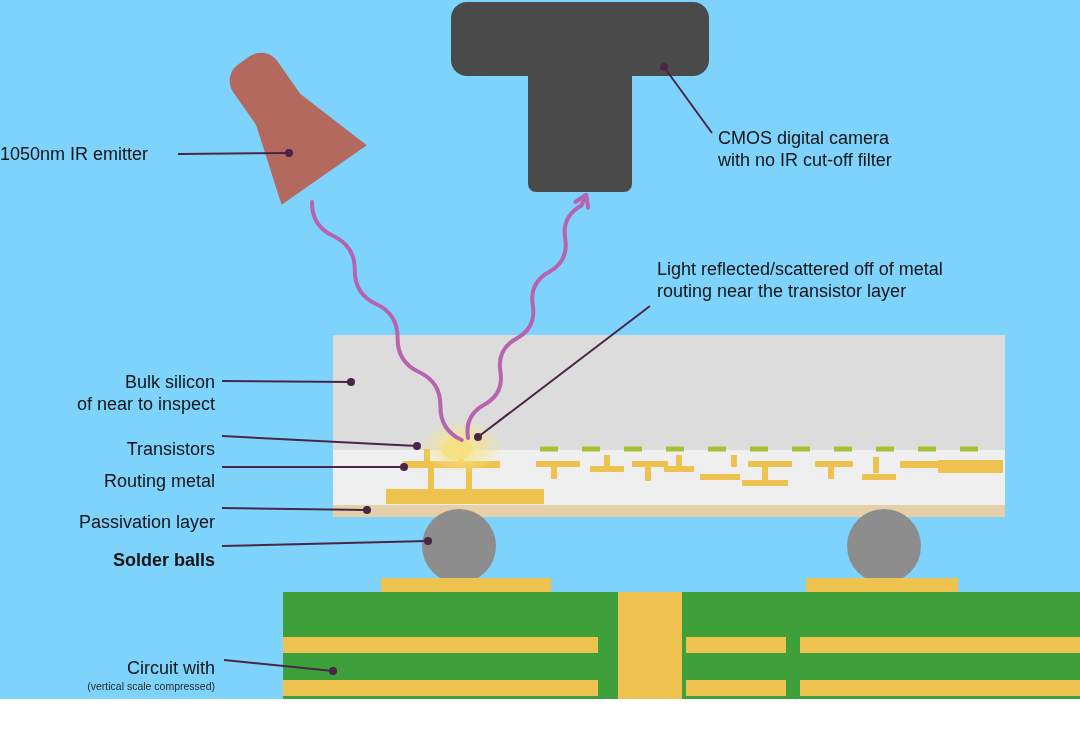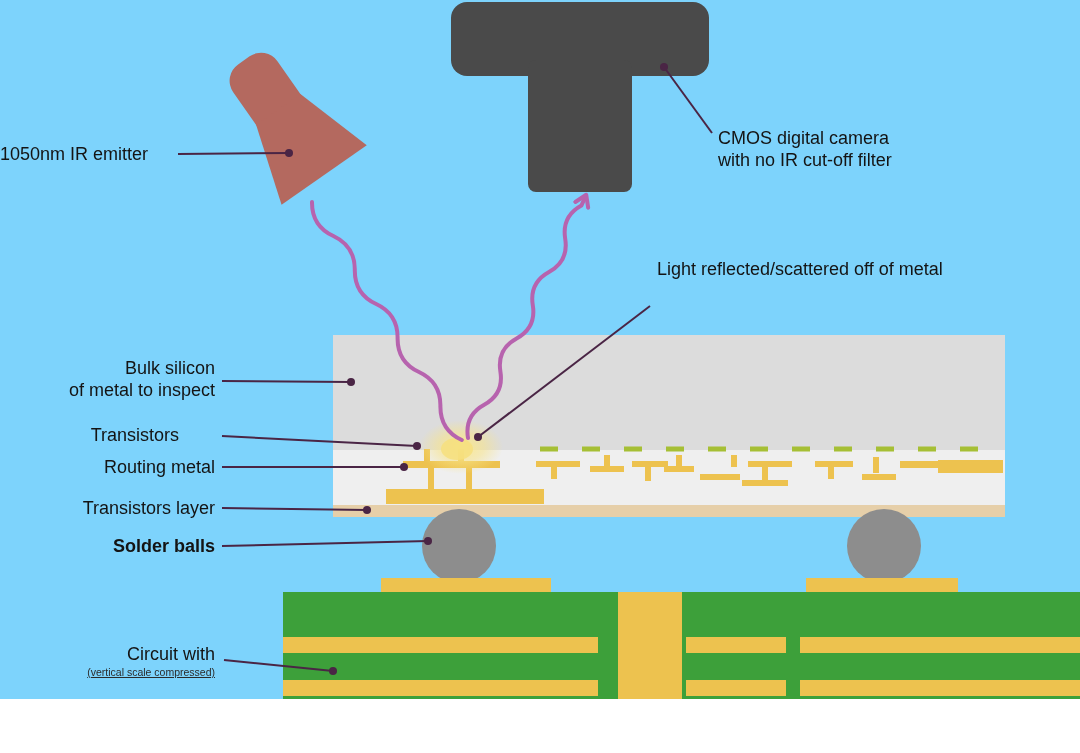--- a/index.html
+++ b/index.html
@@ -6,22 +6,22 @@
   .stage{
     position:relative;width:1080px;height:699px;background:#7dd3fc;
     font-family:"Liberation Sans",sans-serif;overflow:hidden;
   }
   .stage svg{position:absolute;left:0;top:0;}
   .lbl{
     position:absolute;color:#141414;font-size:18px;line-height:22px;
     white-space:nowrap;
   }
   .lbl span{display:block;}
-  .r{text-align:right;}
-  .note{display:block;font-size:10.5px;line-height:14px;color:#2b2b2b;text-decoration:underline;}
+  .r{text-align:right;margin-top:14px;}
+  .note{display:block;font-size:10.5px;line-height:14px;color:#2b2b2b;}
 </style>
 </head>
 <body>
 
 <div class="stage">
 
   <svg width="1080" height="753" viewBox="0 0 1080 753">
     <defs>
       <radialGradient id="glow">
         <stop offset="0" stop-color="#fbe98f" stop-opacity="0.95"></stop>
@@ -138,37 +138,38 @@
     <span>1050nm IR emitter</span>
   </div>
 
   <div class="lbl" style="left:718px;top:127px;">
     <span>CMOS digital camera</span>
     <span>with no IR cut-off filter</span>
   </div>
 
   <div class="lbl" style="left:657px;top:258px;">
     <span>Light reflected/scattered off of metal</span>
+    <span>routing near the transistor layer</span>
   </div>
 
   <div class="lbl r" style="right:865px;top:357px;">
     <span>Bulk silicon</span>
-    <span>of metal to inspect</span>
+    <span>of near to inspect</span>
   </div>
 
-  <div class="lbl r" style="right:901px;top:424px;">
+  <div class="lbl r" style="right:865px;top:424px;">
     <span>Transistors</span>
   </div>
 
   <div class="lbl r" style="right:865px;top:456px;">
     <span>Routing metal</span>
   </div>
 
   <div class="lbl r" style="right:865px;top:497px;">
-    <span>Transistors layer</span>
+    <span>Passivation layer</span>
   </div>
 
   <div class="lbl r" style="right:865px;top:535px;font-weight:bold;">
     <span>Solder balls</span>
   </div>
 
   <div class="lbl r" style="right:865px;top:643px;">
     <span>Circuit with</span>
     <span class="note">(vertical scale compressed)</span>
   </div>

